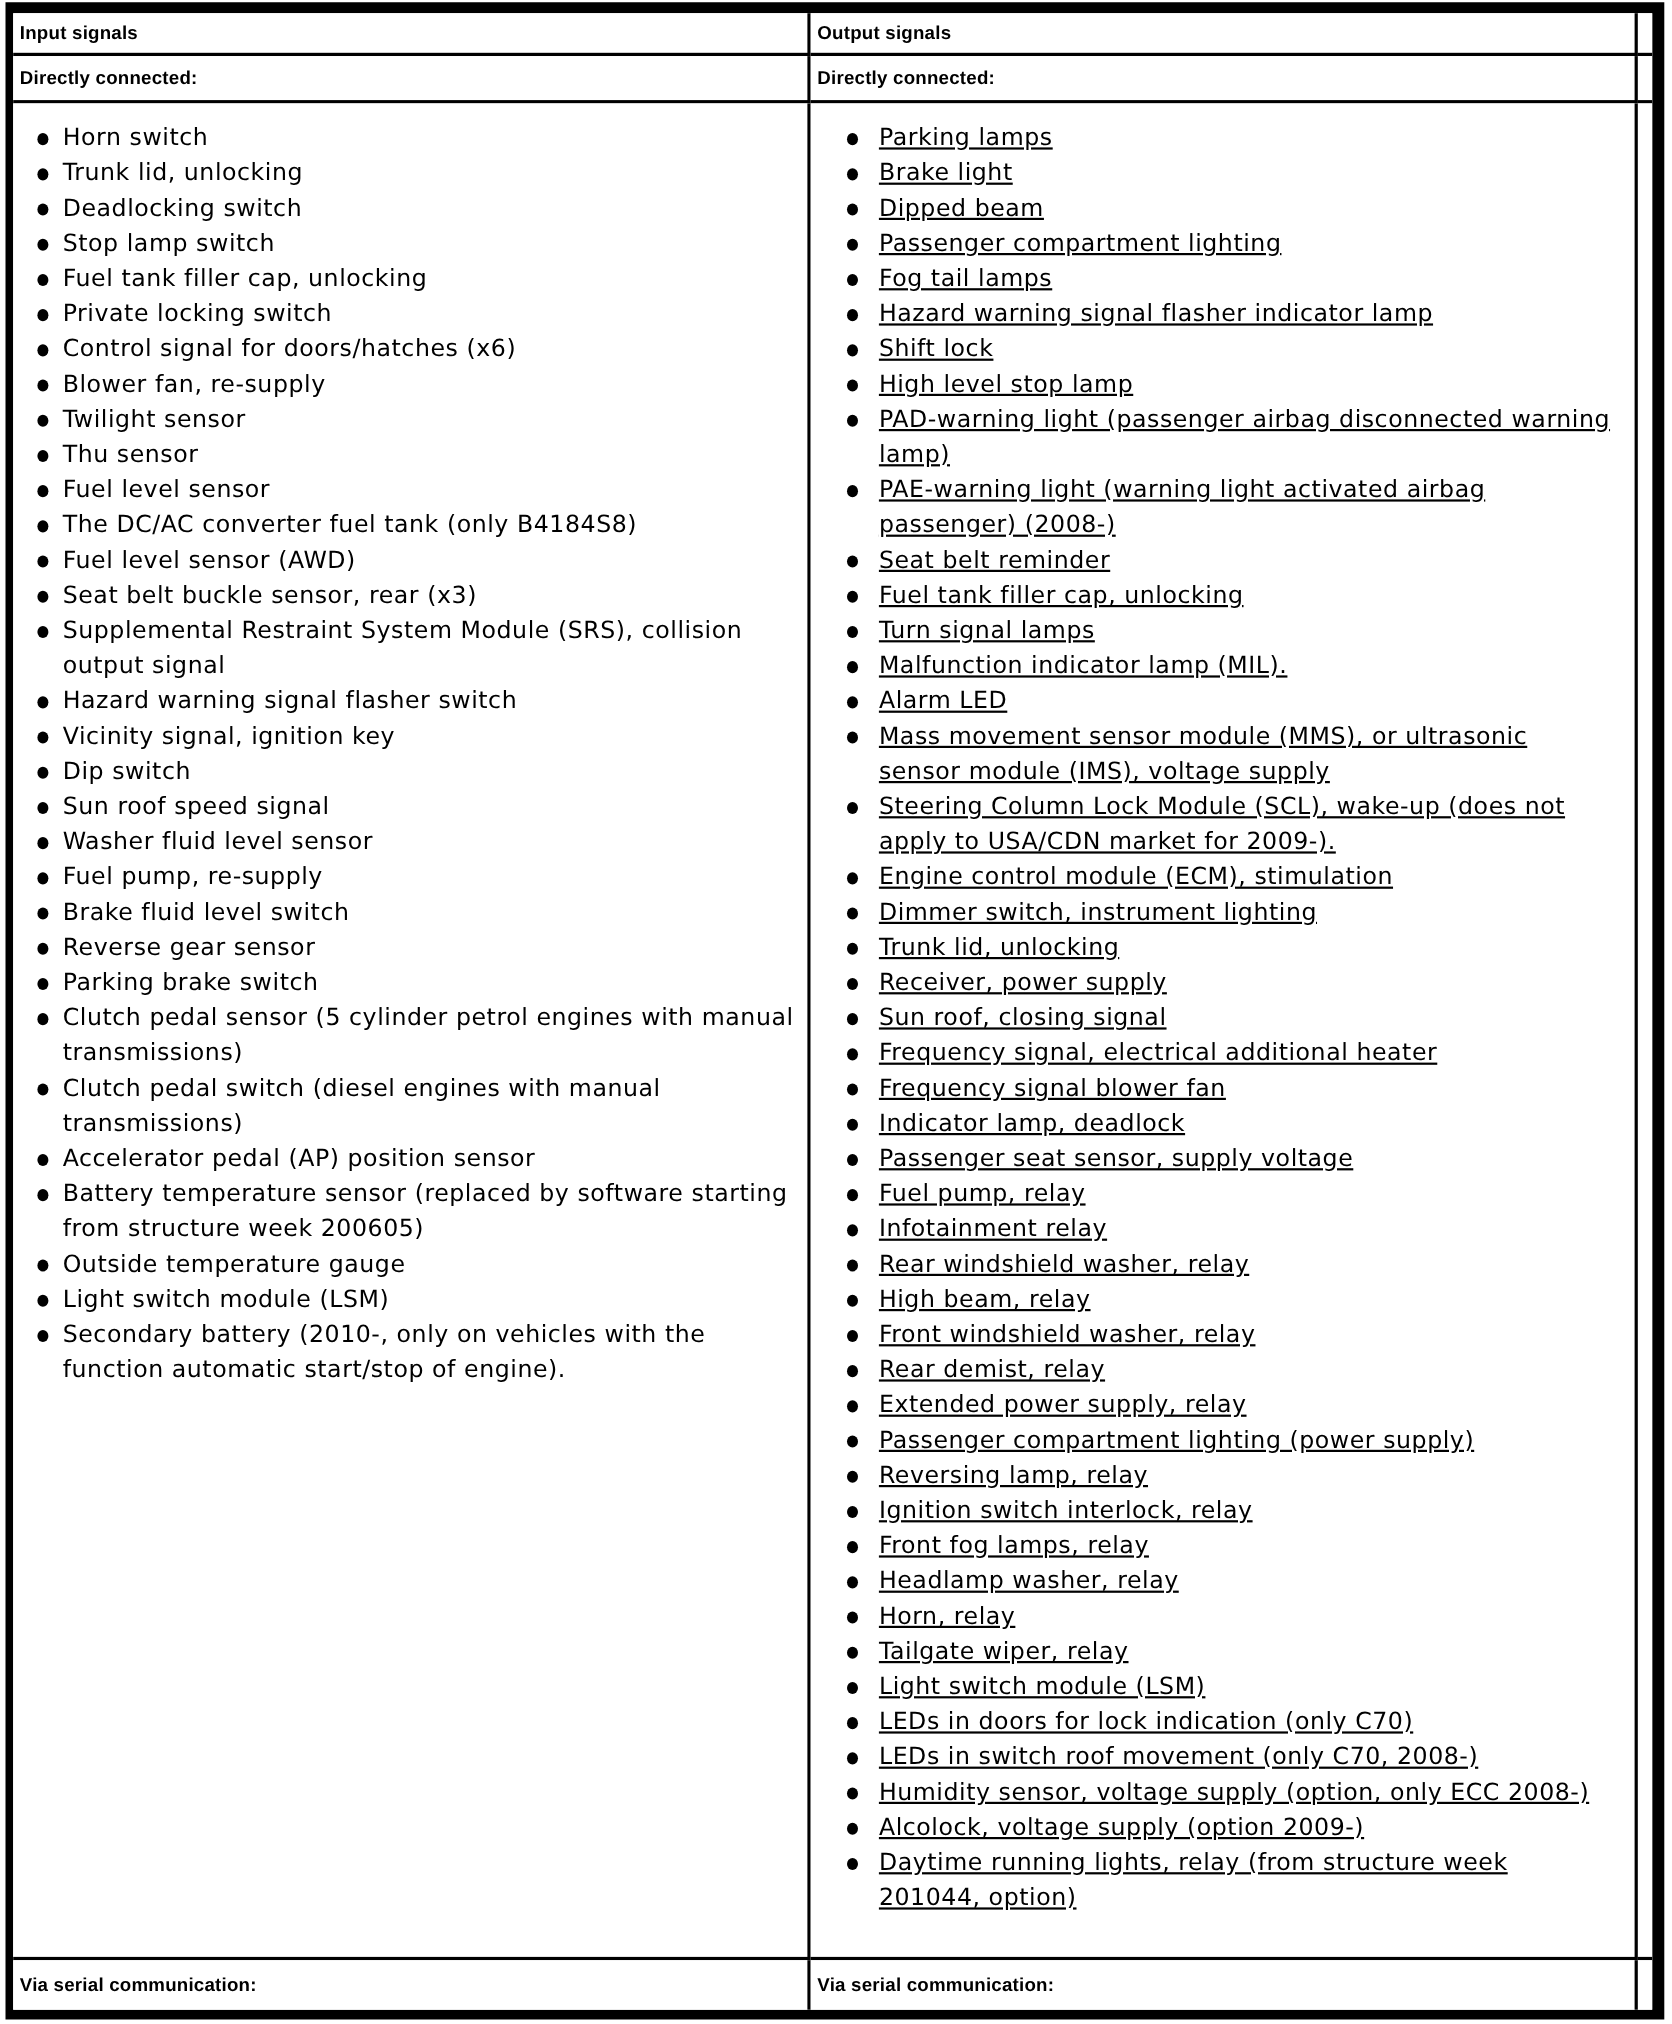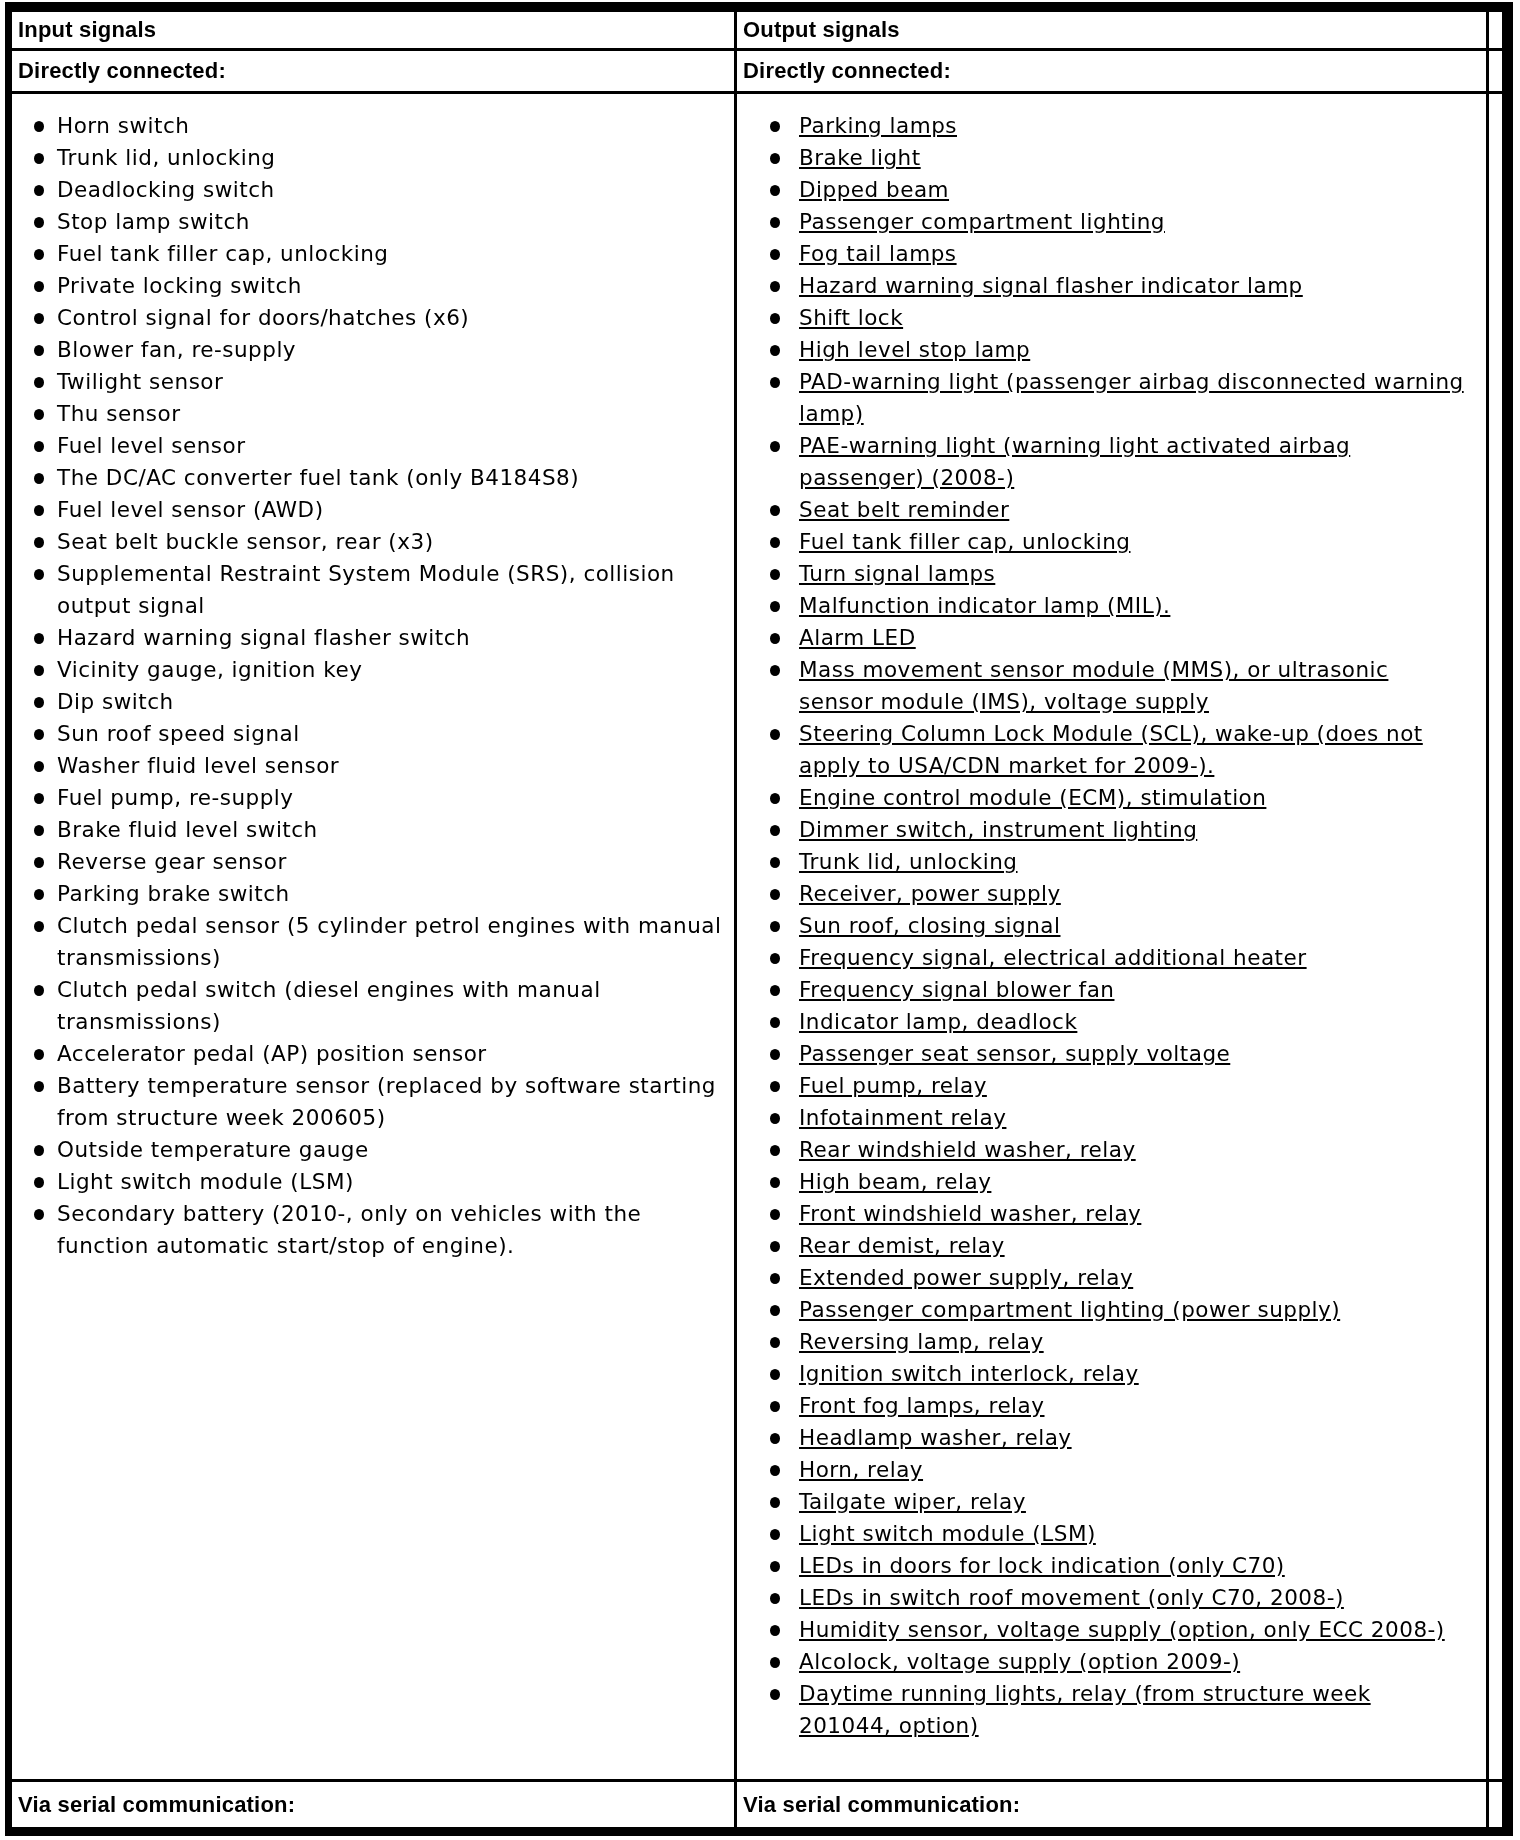--- a/index.html
+++ b/index.html
@@ -42,21 +42,21 @@
   }
   .cell.h {                      
     border-bottom: 3px solid #000;
   }
   .hdr {
     display: flex;
     align-items: center;
     padding-left: 6px;
     font-family: "Liberation Sans", sans-serif;
     font-weight: bold;
-    font-size: 22px;
+    font-size: 17px;
     letter-spacing: 0.2px;
     white-space: nowrap;
   }
   ul.sig-list {
     margin: 12px;
     padding: 4px 0 0 0;
     list-style: none;
   }
   ul.sig-list li {
     position: relative;
@@ -178,21 +178,21 @@
             <span class="txt">Supplemental Restraint System Module (SRS), collision output signal</span>
           </li>
 
           <li>
             <span class="bullet"></span>
             <span class="txt">Hazard warning signal flasher switch</span>
           </li>
 
           <li>
             <span class="bullet"></span>
-            <span class="txt">Vicinity gauge, ignition key</span>
+            <span class="txt">Vicinity signal, ignition key</span>
           </li>
 
           <li>
             <span class="bullet"></span>
             <span class="txt">Dip switch</span>
           </li>
 
           <li>
             <span class="bullet"></span>
             <span class="txt">Sun roof speed signal</span>

